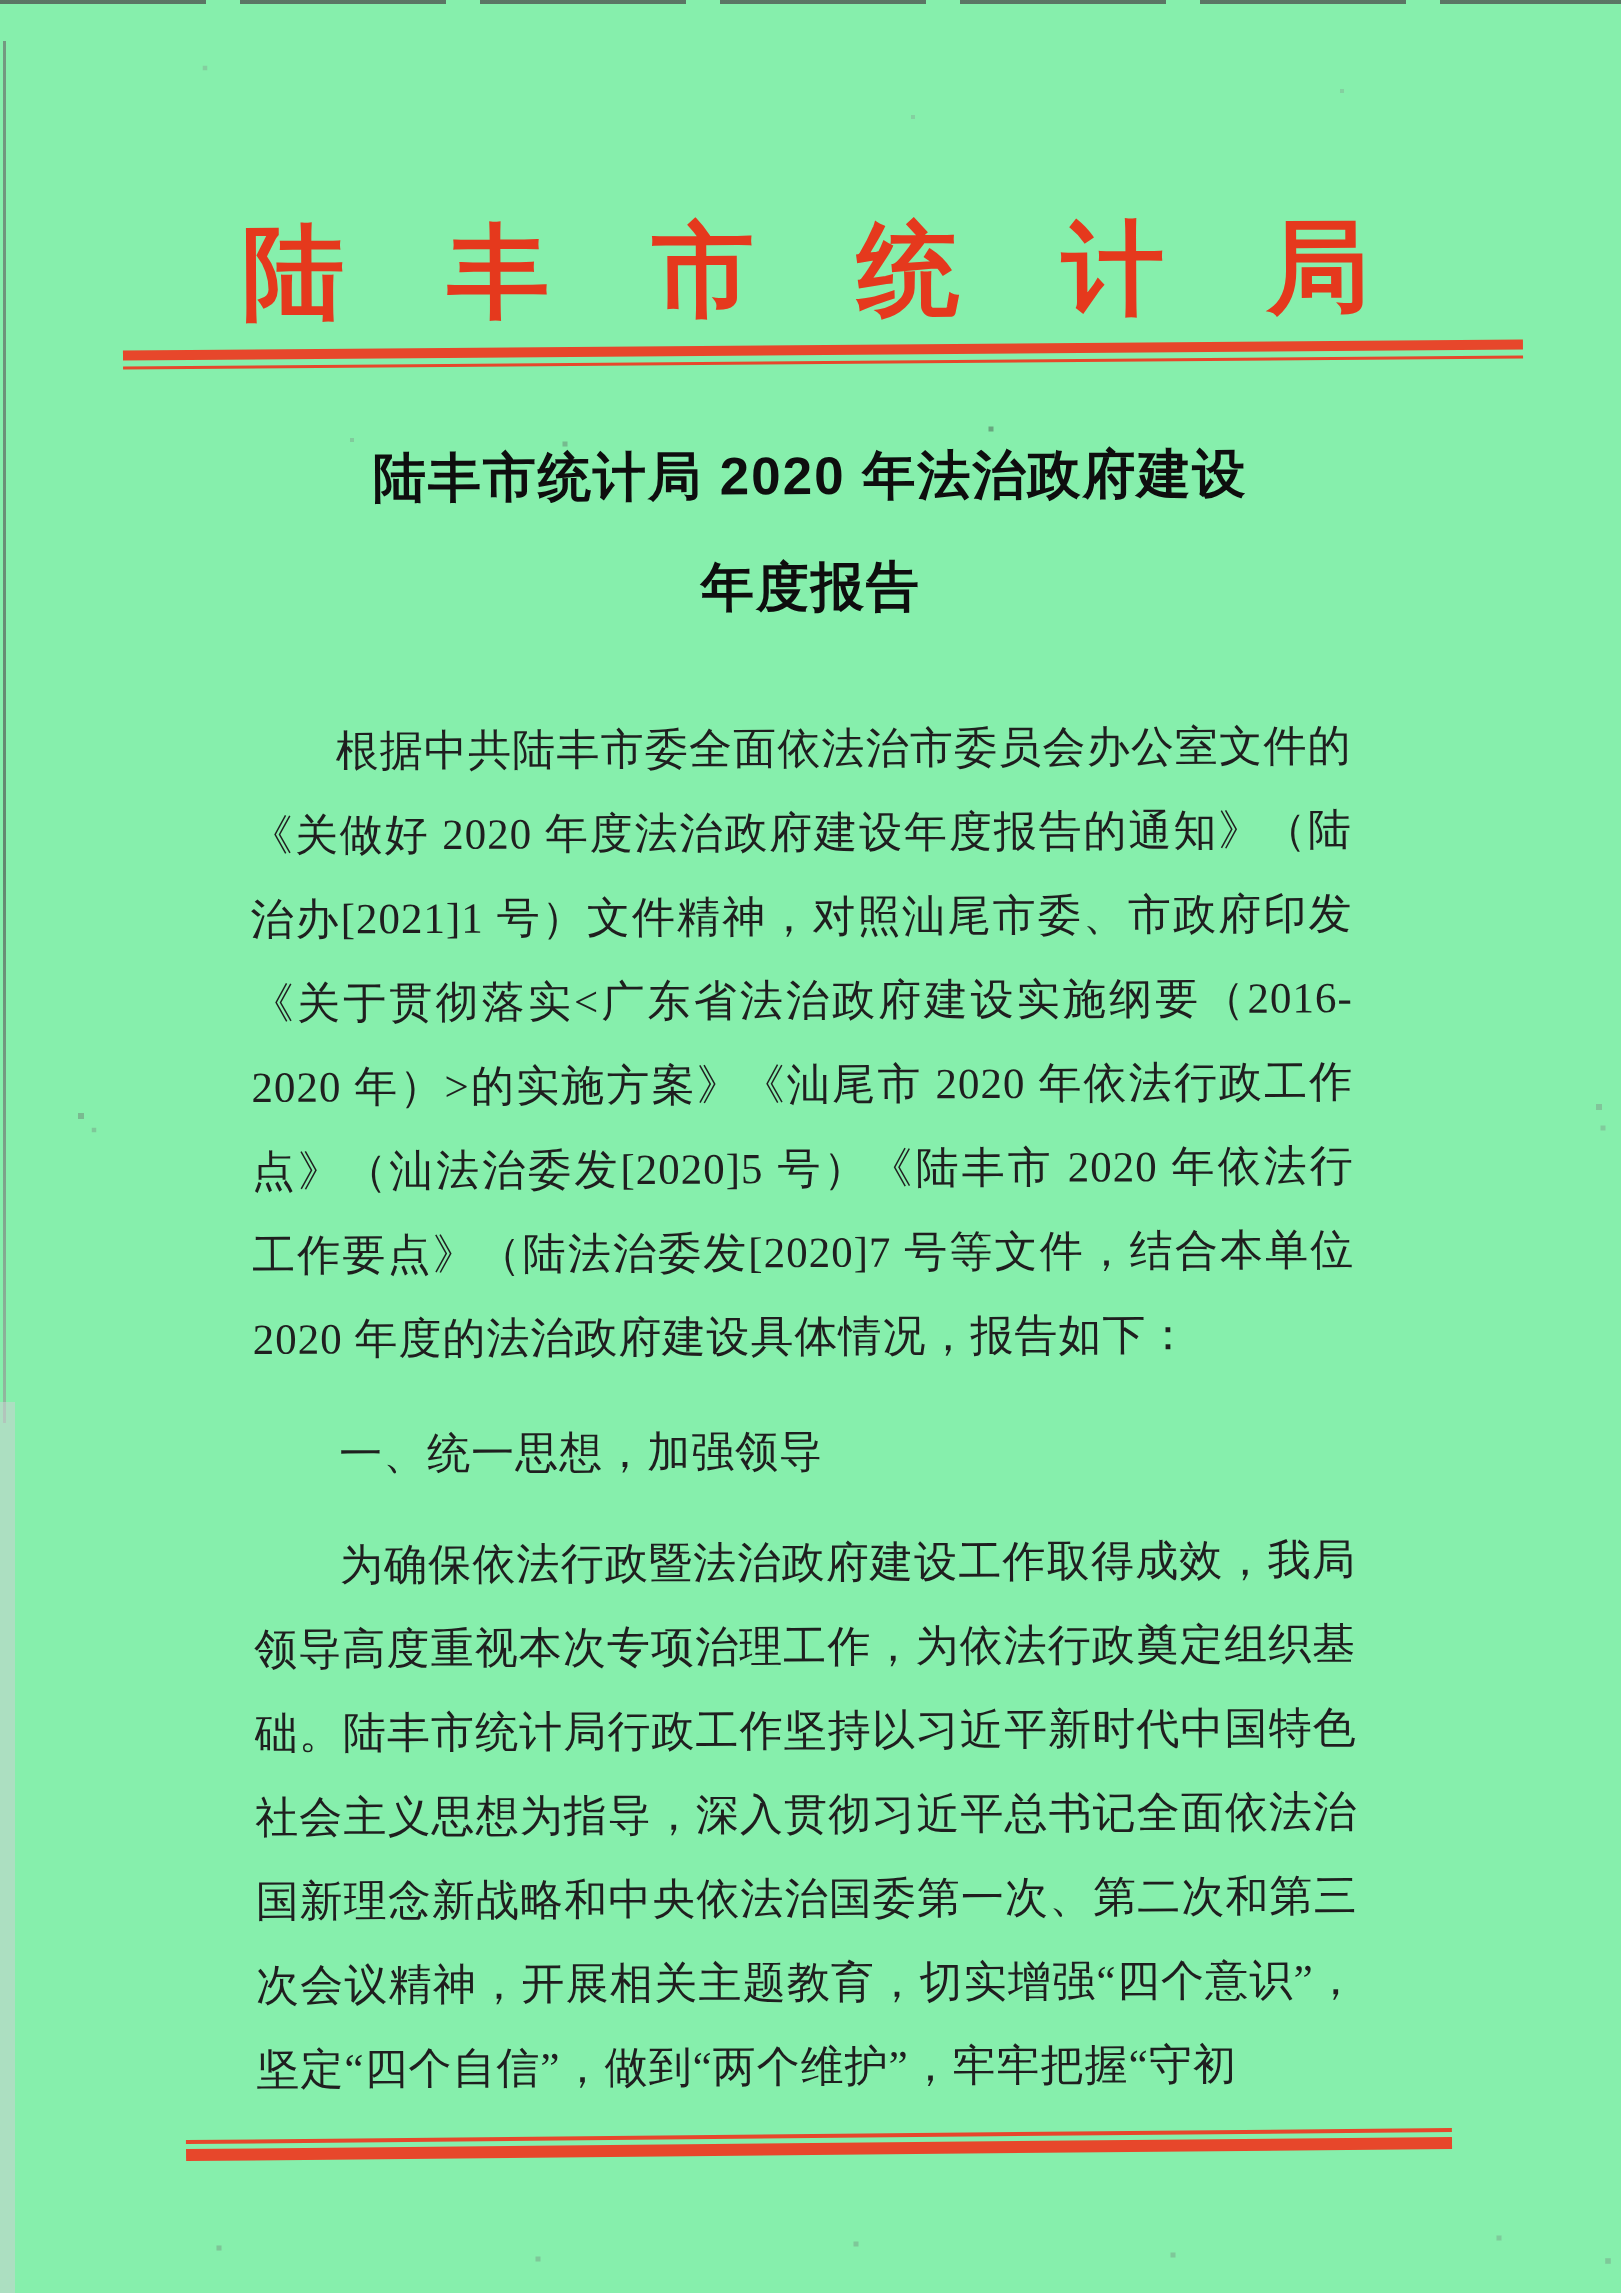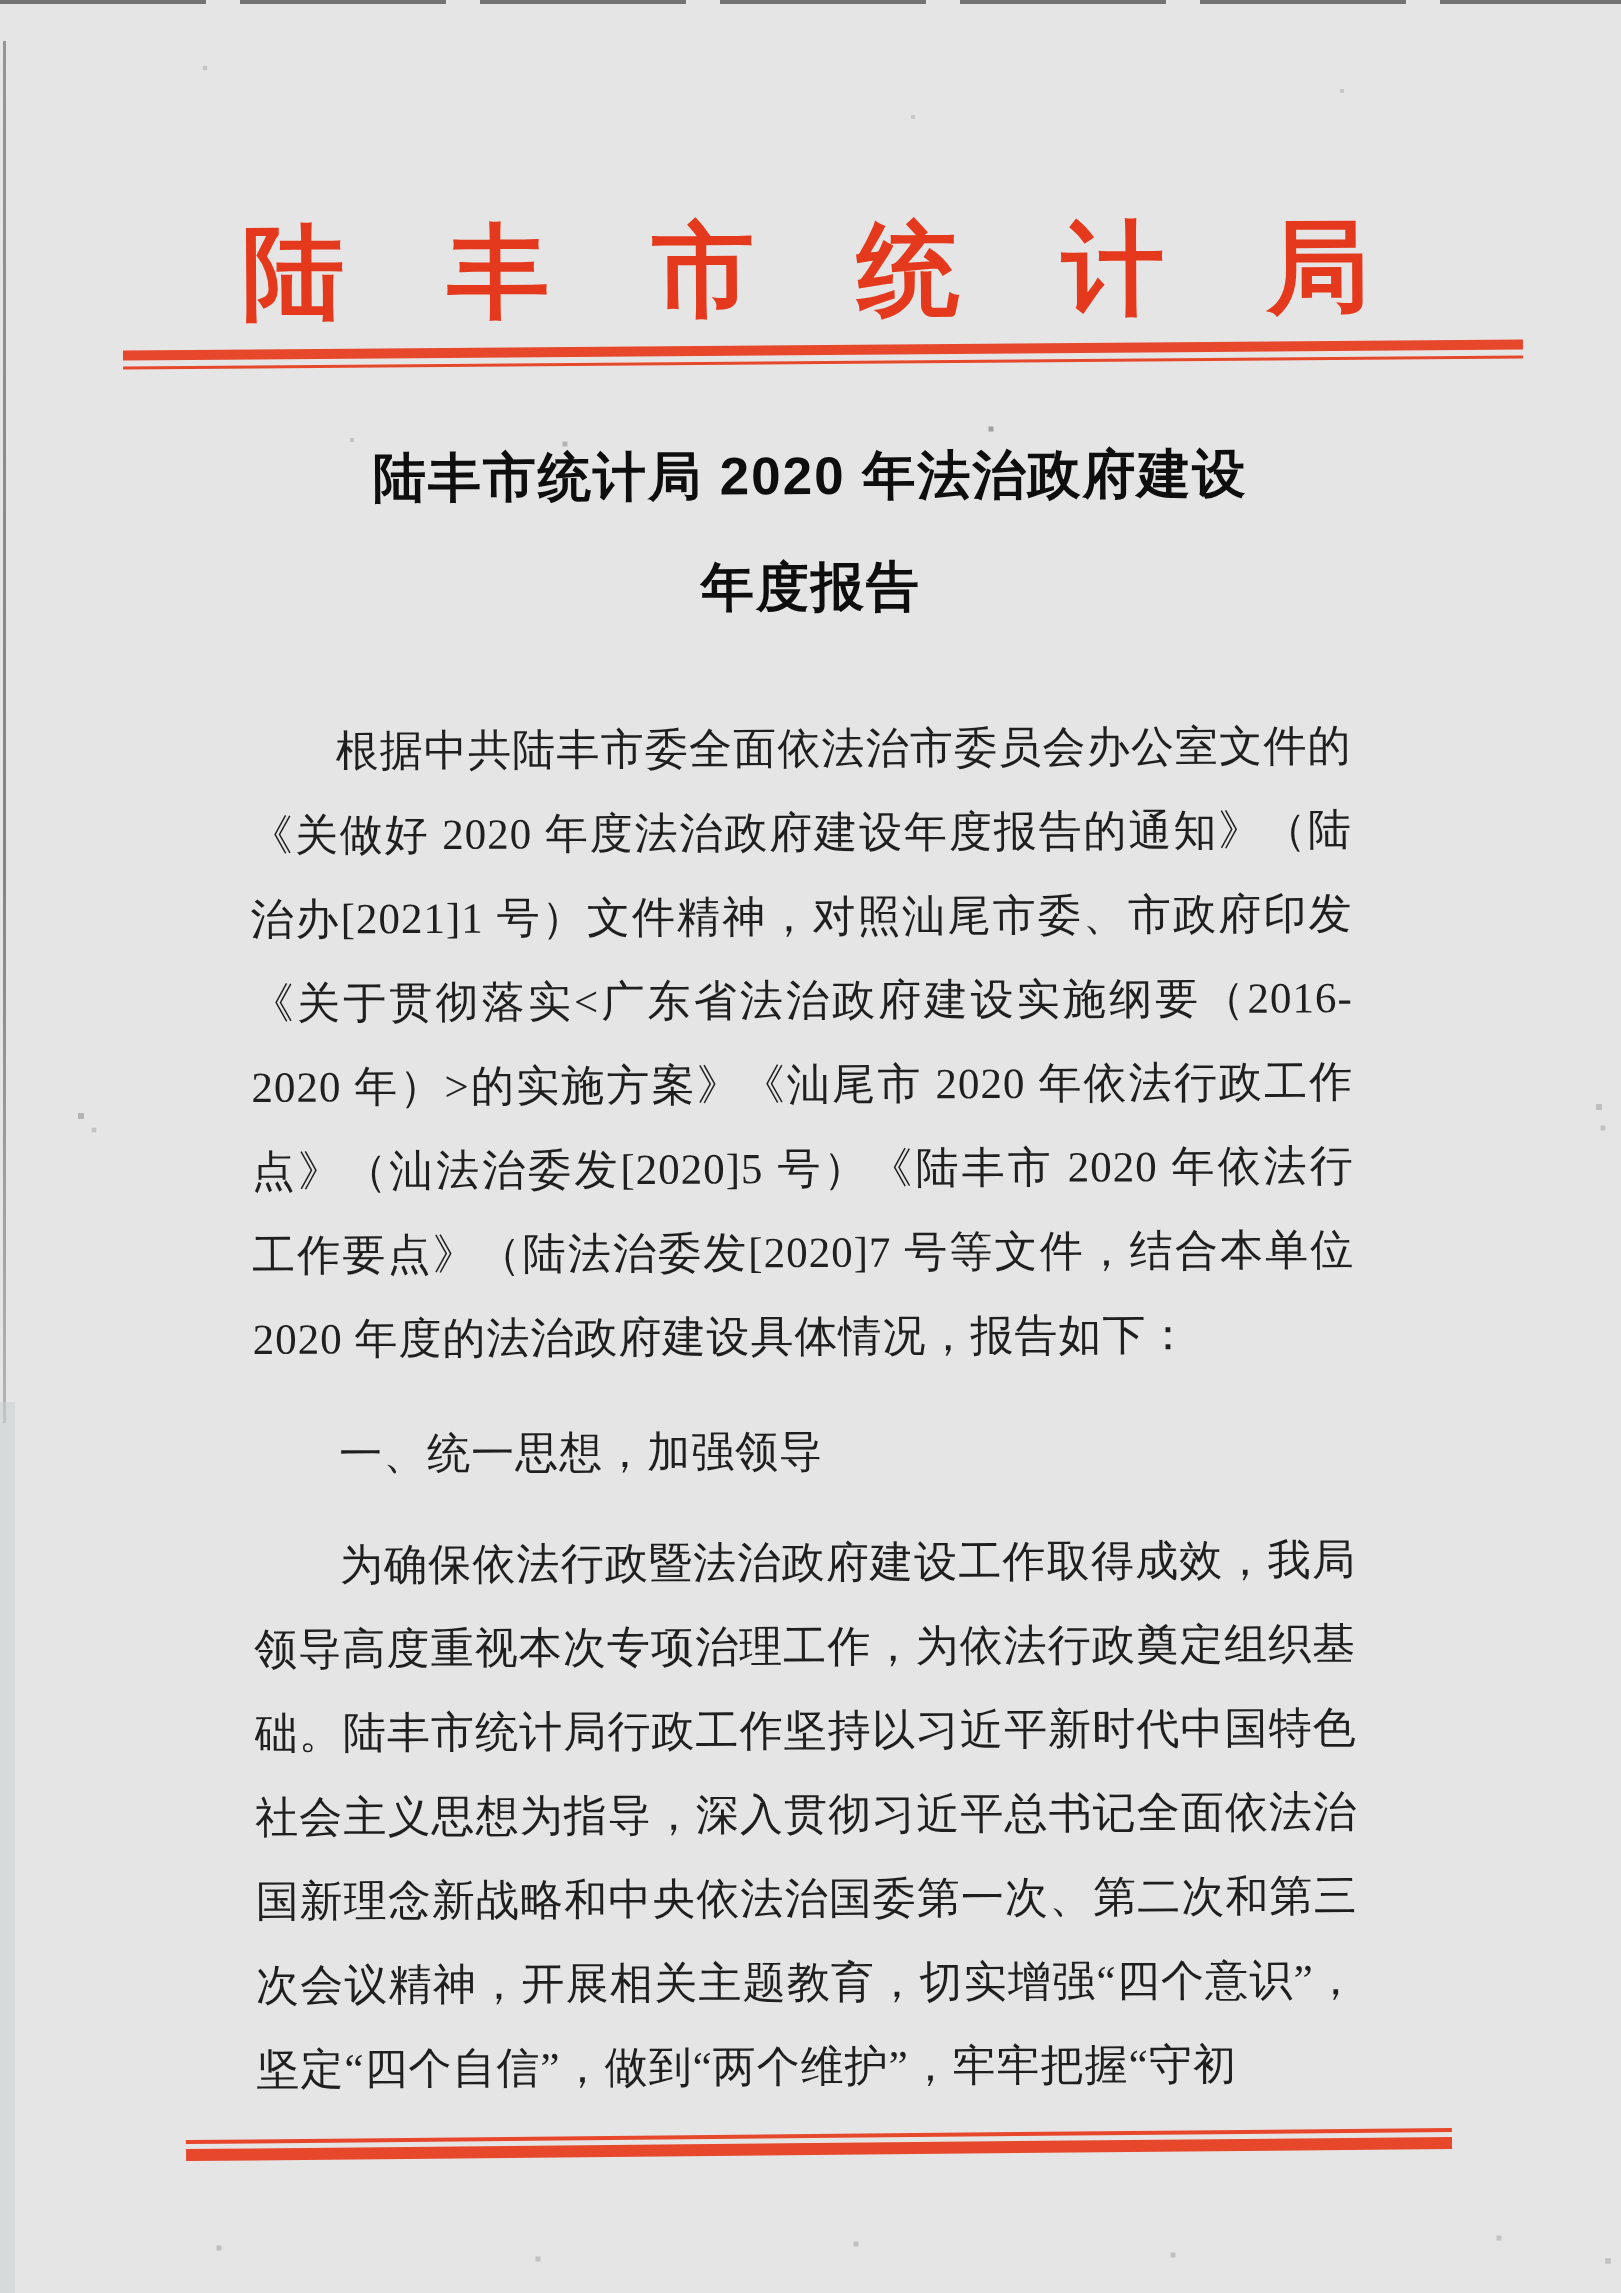--- a/index.html
+++ b/index.html
@@ -1,21 +1,21 @@
 <!DOCTYPE html>
 <html><head>
 <meta charset="utf-8">
 <style>
   html,body{margin:0;padding:0;}
   body{
     width:1621px;height:2294px;position:relative;background:#fdfdfc;
     font-family:"Liberation Serif","DejaVu Serif",serif;
     overflow:hidden;
   }
-  .page{position:absolute;inset:0;background:#e5e5e5;}
+  .page{position:absolute;inset:0;background:#86efac;}
   
   .edge-top{
     position:absolute;top:0;left:0;right:0;height:3.9px;opacity:.75;
     background:repeating-linear-gradient(90deg,#4d4d4d 0 206px,transparent 206px 240px);
   }
   .edge-left-line{
     position:absolute;left:2.9px;top:41px;width:2.9px;height:1382px;
     background:linear-gradient(#6a6a6a,#4f4f4f 60%,#9a9a9a);opacity:.65;
   }
   .edge-left-strip{

